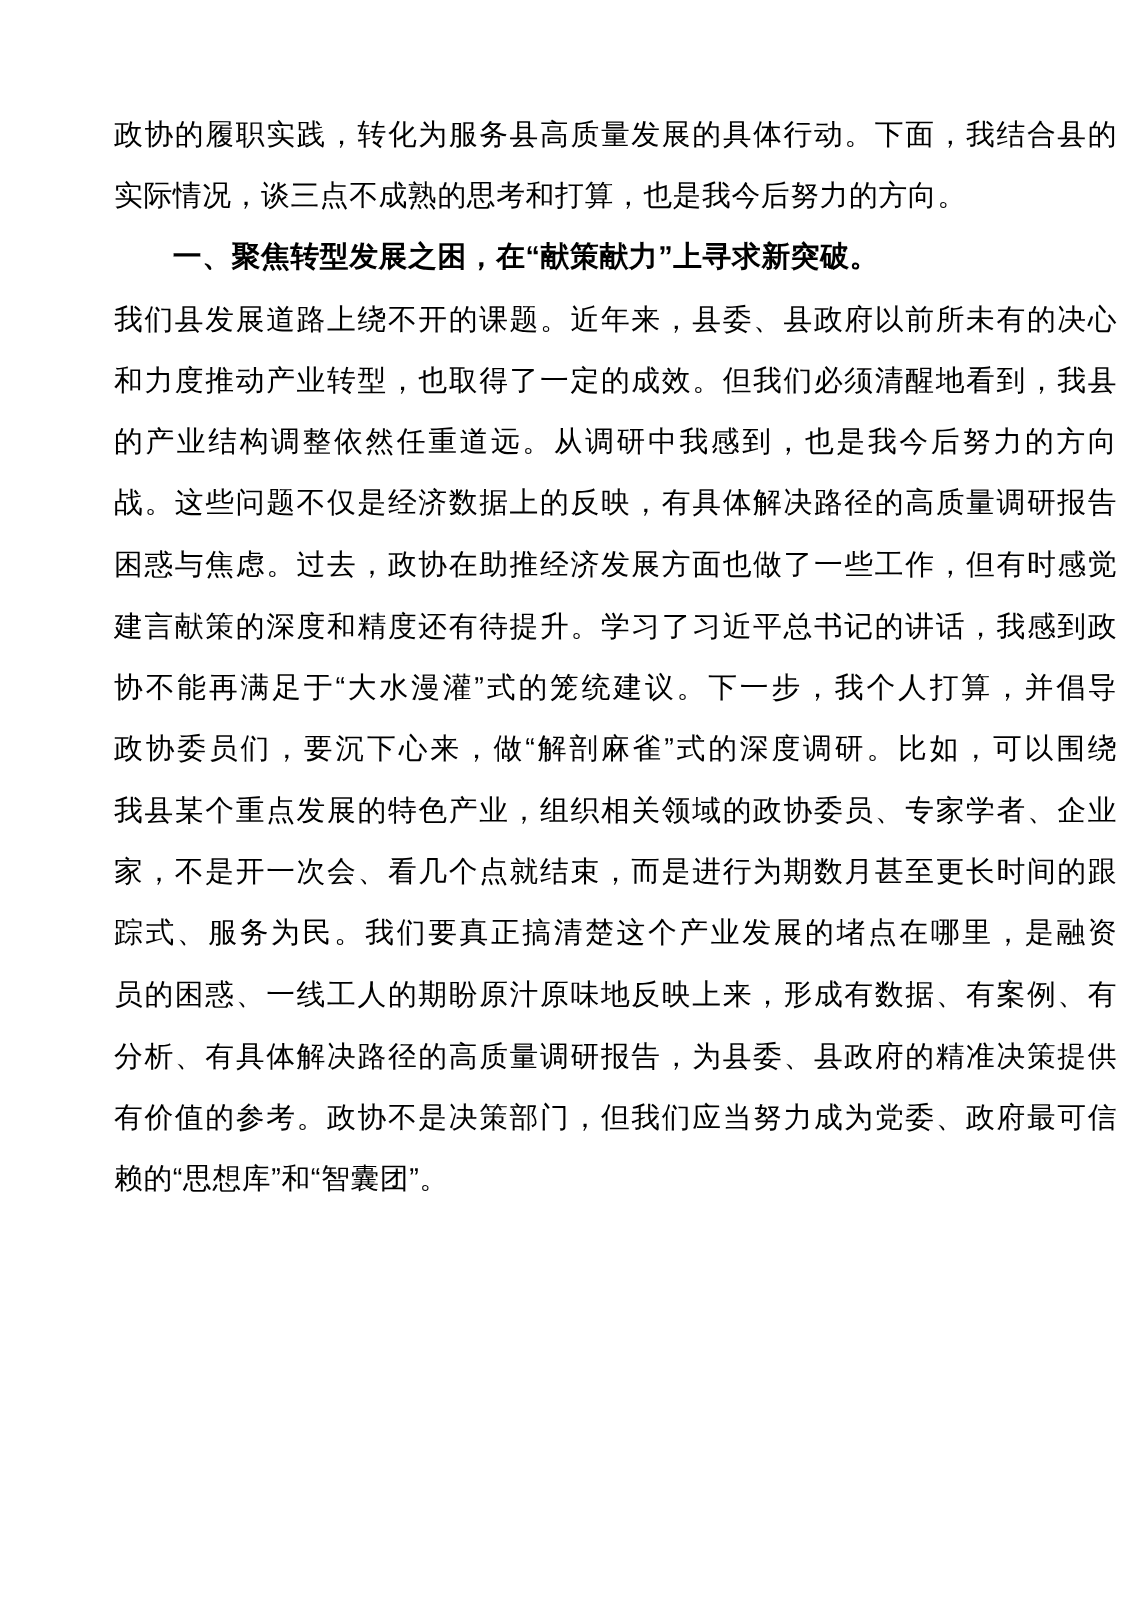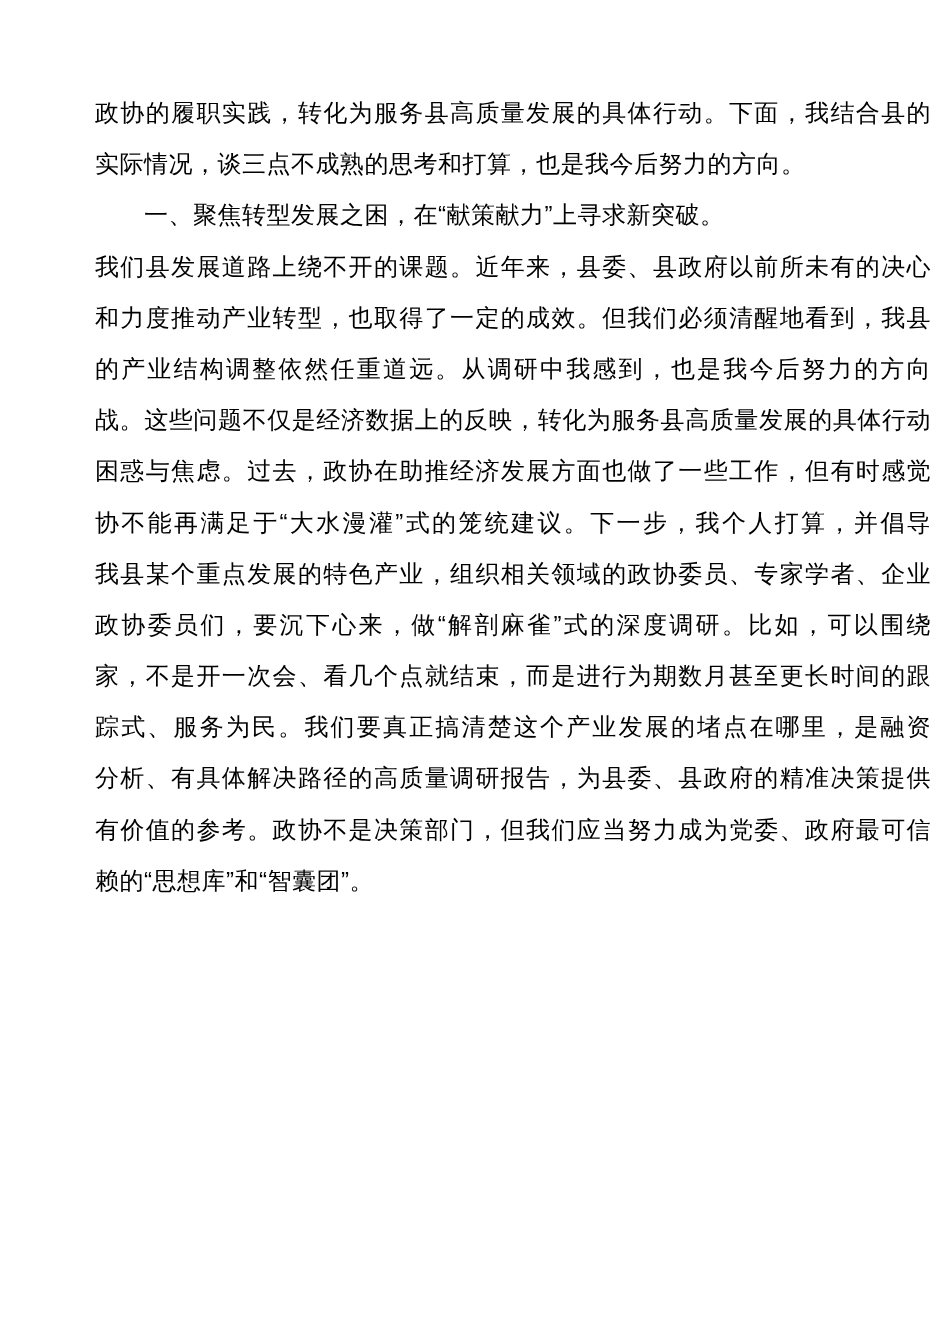--- a/index.html
+++ b/index.html
@@ -34,44 +34,46 @@
     overflow: hidden;
     letter-spacing: 0.5px;
   }
   .line.fill {
     text-align-last: justify;
   }
   .line.indent {
     padding-left: 49px;
   }
   .heading-line {
-    font-weight: normal;
+    font-weight: bold;
   }
 </style>
 </head>
 <body>
 
 <div class="page">
   <div class="content">
       <div class="block">
         <div class="line fill">政协的履职实践，转化为服务县高质量发展的具体行动。下面，我结合县的</div>
         <div class="line">实际情况，谈三点不成熟的思考和打算，也是我今后努力的方向。</div>
       </div>
       <div class="block">
         <div class="line heading-line indent">一、聚焦转型发展之困，在“献策献力”上寻求新突破。</div>
       </div>
       <div class="block">
         <div class="line fill">我们县发展道路上绕不开的课题。近年来，县委、县政府以前所未有的决心</div>
         <div class="line fill">和力度推动产业转型，也取得了一定的成效。但我们必须清醒地看到，我县</div>
         <div class="line fill">的产业结构调整依然任重道远。从调研中我感到，也是我今后努力的方向</div>
-        <div class="line fill">战。这些问题不仅是经济数据上的反映，转化为服务县高质量发展的具体行动</div>
+        <div class="line fill">战。这些问题不仅是经济数据上的反映，有具体解决路径的高质量调研报告</div>
         <div class="line fill">困惑与焦虑。过去，政协在助推经济发展方面也做了一些工作，但有时感觉</div>
+        <div class="line fill">建言献策的深度和精度还有待提升。学习了习近平总书记的讲话，我感到政</div>
         <div class="line fill">协不能再满足于“大水漫灌”式的笼统建议。下一步，我个人打算，并倡导</div>
+        <div class="line fill">政协委员们，要沉下心来，做“解剖麻雀”式的深度调研。比如，可以围绕</div>
         <div class="line fill">我县某个重点发展的特色产业，组织相关领域的政协委员、专家学者、企业</div>
-        <div class="line fill">政协委员们，要沉下心来，做“解剖麻雀”式的深度调研。比如，可以围绕</div>
         <div class="line fill">家，不是开一次会、看几个点就结束，而是进行为期数月甚至更长时间的跟</div>
         <div class="line fill">踪式、服务为民。我们要真正搞清楚这个产业发展的堵点在哪里，是融资</div>
+        <div class="line fill">员的困惑、一线工人的期盼原汁原味地反映上来，形成有数据、有案例、有</div>
         <div class="line fill">分析、有具体解决路径的高质量调研报告，为县委、县政府的精准决策提供</div>
         <div class="line fill">有价值的参考。政协不是决策部门，但我们应当努力成为党委、政府最可信</div>
         <div class="line">赖的“思想库”和“智囊团”。</div>
       </div>
     </div>
 </div>
 
 </body></html>

